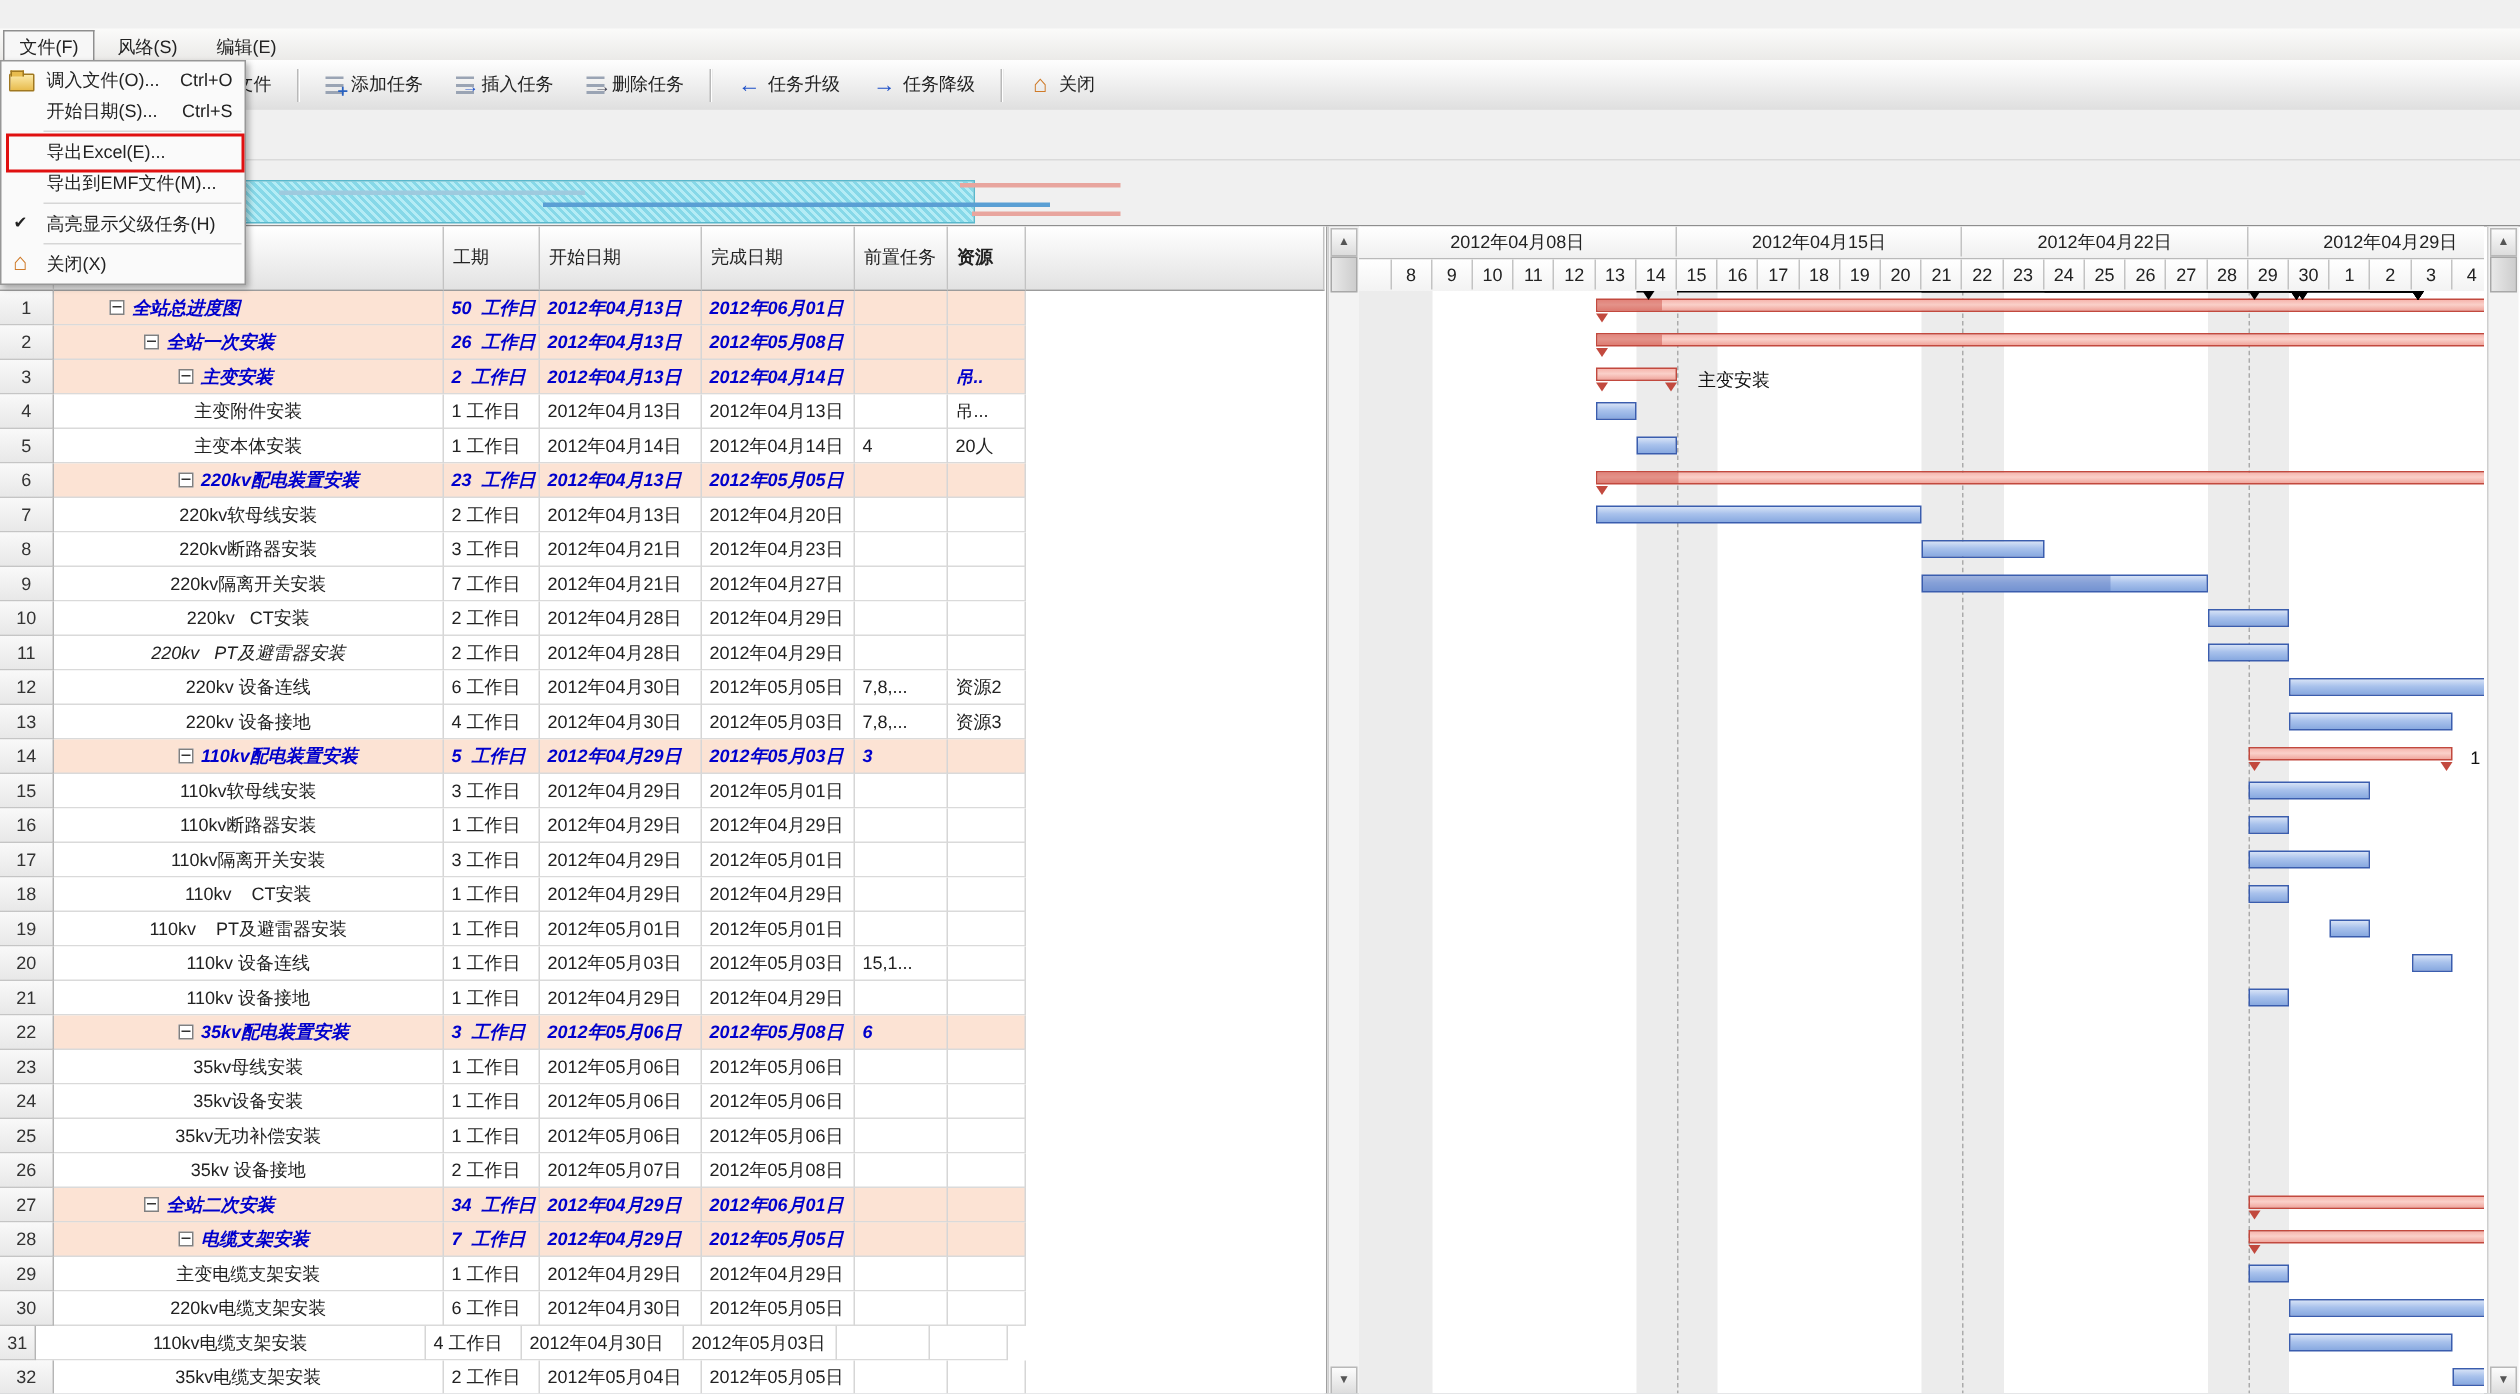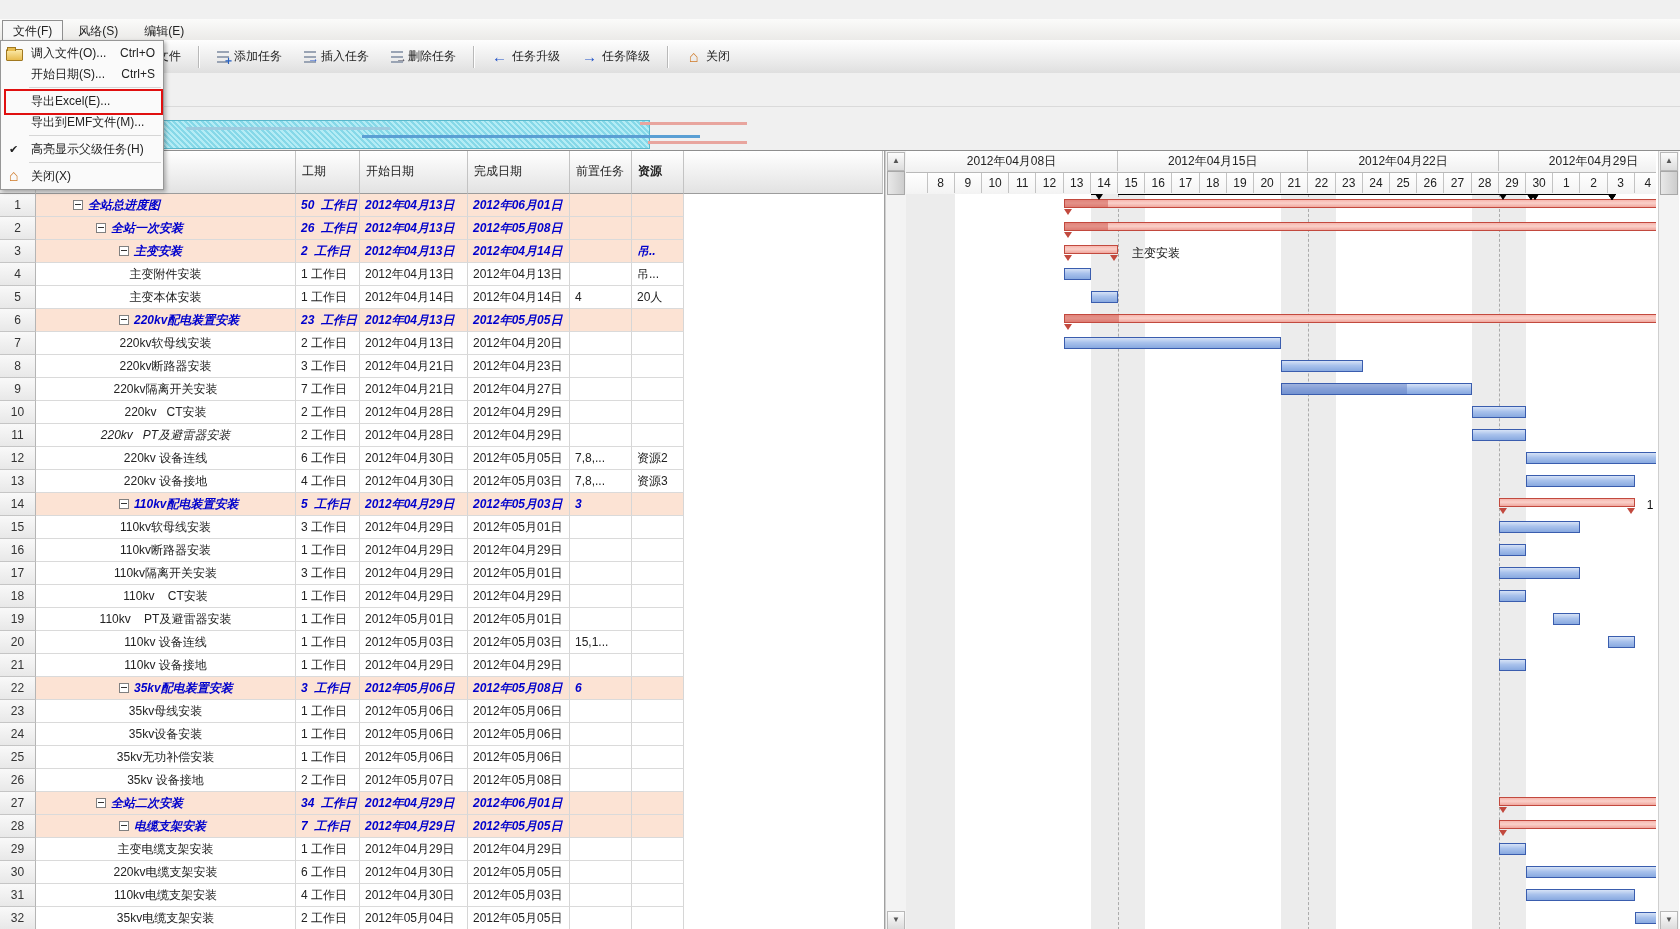--- a/index.html
+++ b/index.html
@@ -465,21 +465,21 @@
             <div class="td num" style="width: 36px;">30</div>
             <div class="td name leaf" style="width: 260px;"><span>220kv电缆支架安装</span></div>
             <div class="td " style="width: 64px;">6 工作日</div>
             <div class="td " style="width: 108px;">2012年04月30日</div>
             <div class="td " style="width: 102px;">2012年05月05日</div>
             <div class="td " style="width: 62px;"></div>
             <div class="td " style="width: 52px;"></div>
             <div class="td " style="width: 199px; border-right: none; background: rgb(255, 255, 255); border-bottom: 1px solid rgb(255, 255, 255);"></div>
           </div>
           <div class="trow" style="top: 733px;">
-            <div class="td num" style="width: 36px;">31</div>
+            <div class="td num" style="width: 24px;">31</div>
             <div class="td name leaf" style="width: 260px;"><span>110kv电缆支架安装</span></div>
             <div class="td " style="width: 64px;">4 工作日</div>
             <div class="td " style="width: 108px;">2012年04月30日</div>
             <div class="td " style="width: 102px;">2012年05月03日</div>
             <div class="td " style="width: 62px;"></div>
             <div class="td " style="width: 52px;"></div>
             <div class="td " style="width: 199px; border-right: none; background: rgb(255, 255, 255); border-bottom: 1px solid rgb(255, 255, 255);"></div>
           </div>
           <div class="trow" style="top: 756px;">
             <div class="td num" style="width: 36px;">32</div>

